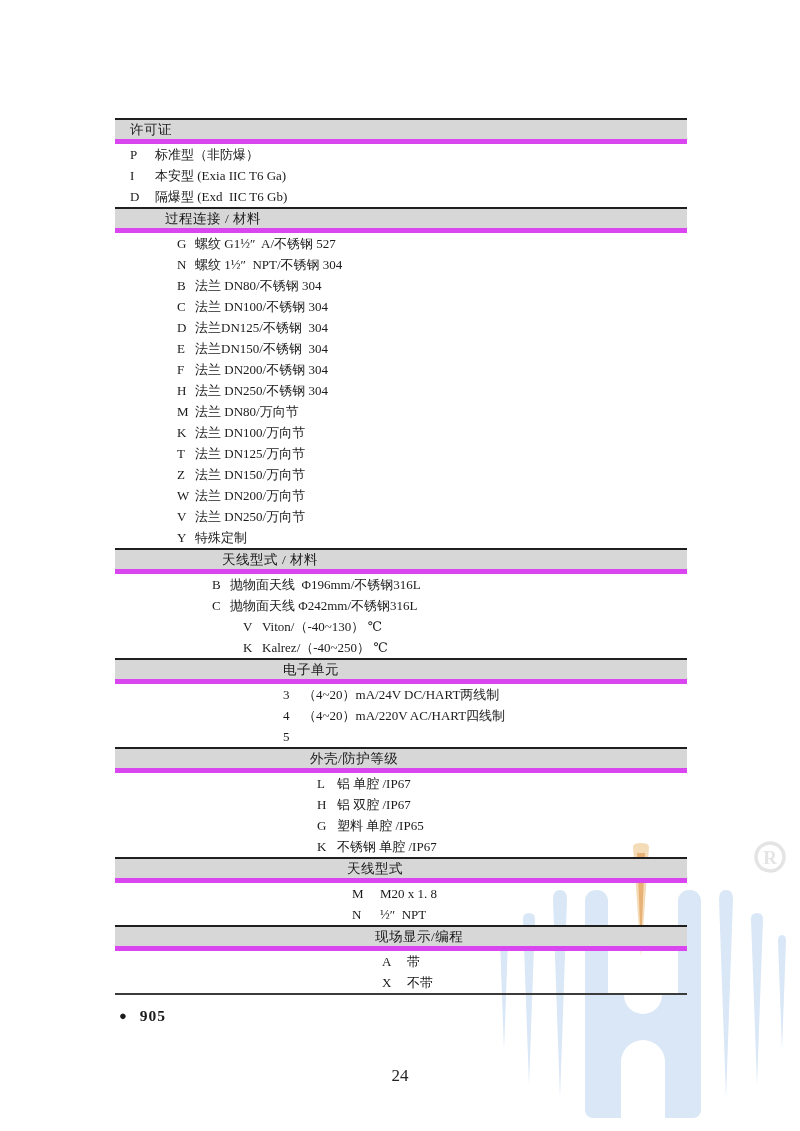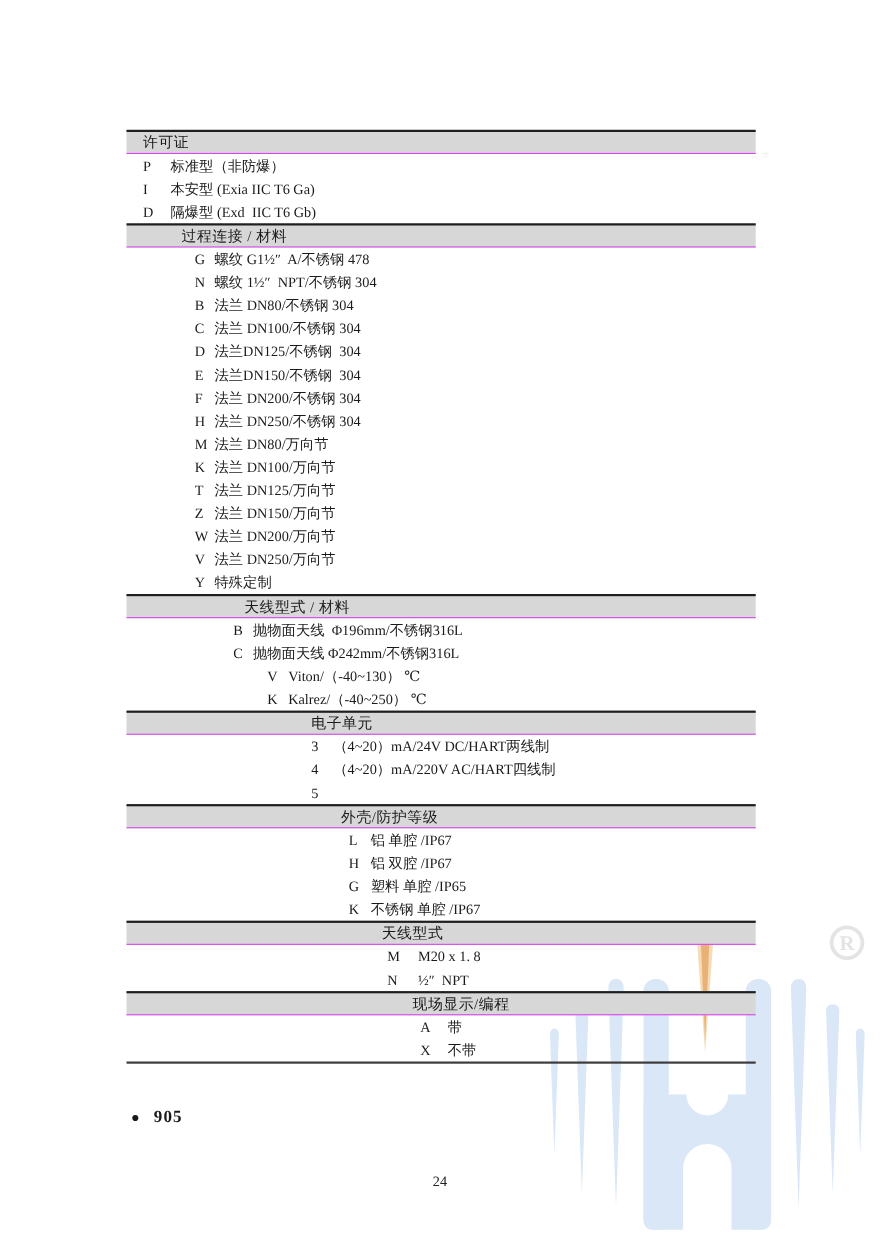--- a/index.html
+++ b/index.html
@@ -6,21 +6,21 @@
   body { background:#f0f0f0; }
   .page {
     position:relative; width:800px; height:1131px; background:#ffffff;
     overflow:hidden; font-family:"Liberation Serif","DejaVu Serif",serif;
     color:#1a1a1a; margin:0 auto;
   }
   .codetable { position:absolute; left:115px; top:118px; width:572px; }
   .sec .hdr {
     background:#d7d7d7;
     border-top:2px solid #1f1f1f;
-    border-bottom:1px solid #d946ef;
+    border-bottom:5px solid #d946ef;
     height:19px; line-height:19px; font-size:13.5px;
     padding-left:var(--hpad); box-sizing:content-box;
     letter-spacing:0.5px;
   }
   .row { height:21px; line-height:21px; font-size:13px; display:flex; padding-left:var(--lpad); }
   .row .code { flex:none; width:var(--cw); white-space:pre; }
   .row .desc { white-space:pre;text-align:right; }
   .s1 { --hpad:15px;  --lpad:15px;  --cw:25px; }
   .s2 { --hpad:50px;  --lpad:62px;  --cw:18px; }
   .s3 { --hpad:107px; --lpad:97px;  --cw:18px; }
@@ -31,21 +31,21 @@
   .s8 { --hpad:260px; --lpad:267px; --cw:25px; }
   .table-end { border-top:2px solid #3c3c3c; height:0; }
   .bullet-line {
     position:absolute; left:119px; top:1006px;
     display:flex; align-items:center; font-weight:bold;
   }
   .bullet-line .dot { font-size:13px; line-height:20px; }
   .bullet-line .txt { font-size:15.5px; margin-left:13px; letter-spacing:1px; }
   .footer-pagenum {
     position:absolute; left:0; top:1066px; width:100%;
-    text-align:center; font-size:13px; color:#222;
+    text-align:center; font-size:17px; color:#222;
   }
   .watermark {
     position:absolute; left:490px; top:835px; width:310px; height:296px;
     mix-blend-mode:multiply; pointer-events:none;
   }
 </style>
 </head>
 <body>
 
 <div class="page">
@@ -98,21 +98,21 @@
       <div class="row">
           <span class="code">D</span>
           <span class="desc">隔爆型 (Exd  IIC T6 Gb)</span>
         </div>
     </div>
 
     <div class="sec s2">
       <div class="hdr">过程连接 / 材料</div>
       <div class="row">
           <span class="code">G</span>
-          <span class="desc">螺纹 G1½″  A/不锈钢 478</span>
+          <span class="desc">螺纹 G1½″  A/不锈钢 527</span>
         </div>
       <div class="row">
           <span class="code">N</span>
           <span class="desc">螺纹 1½″  NPT/不锈钢 304</span>
         </div>
       <div class="row">
           <span class="code">B</span>
           <span class="desc">法兰 DN80/不锈钢 304</span>
         </div>
       <div class="row">

